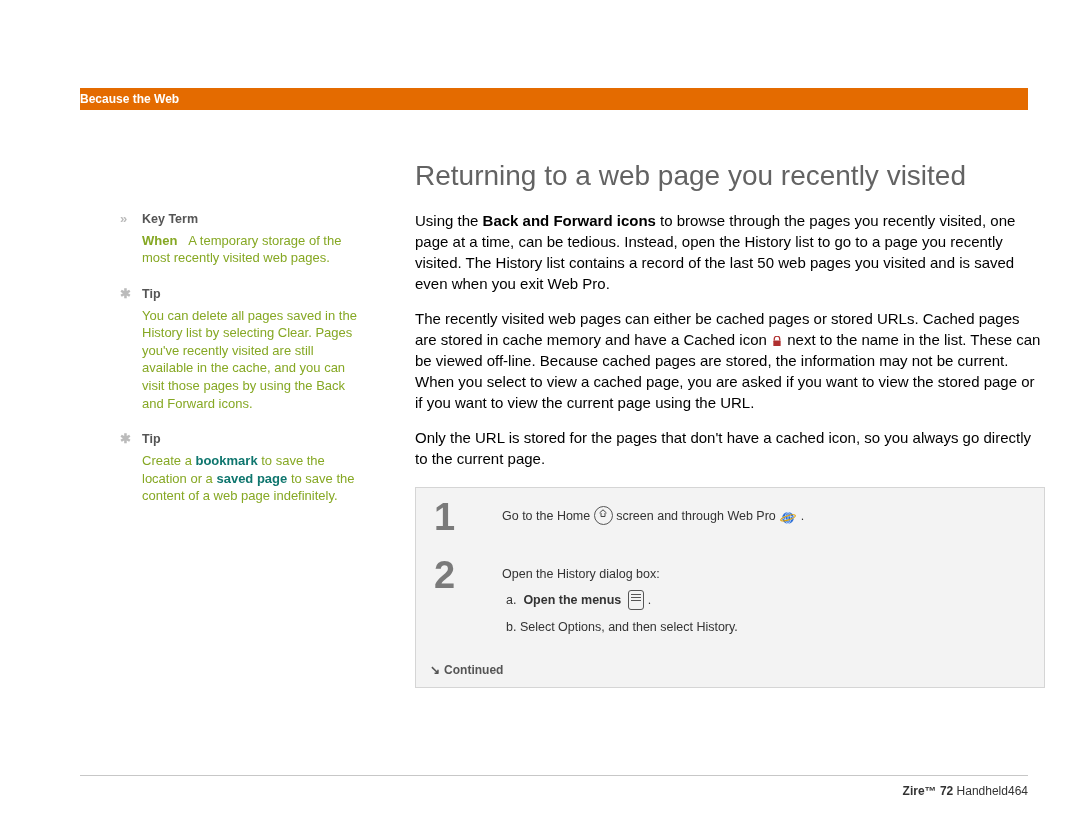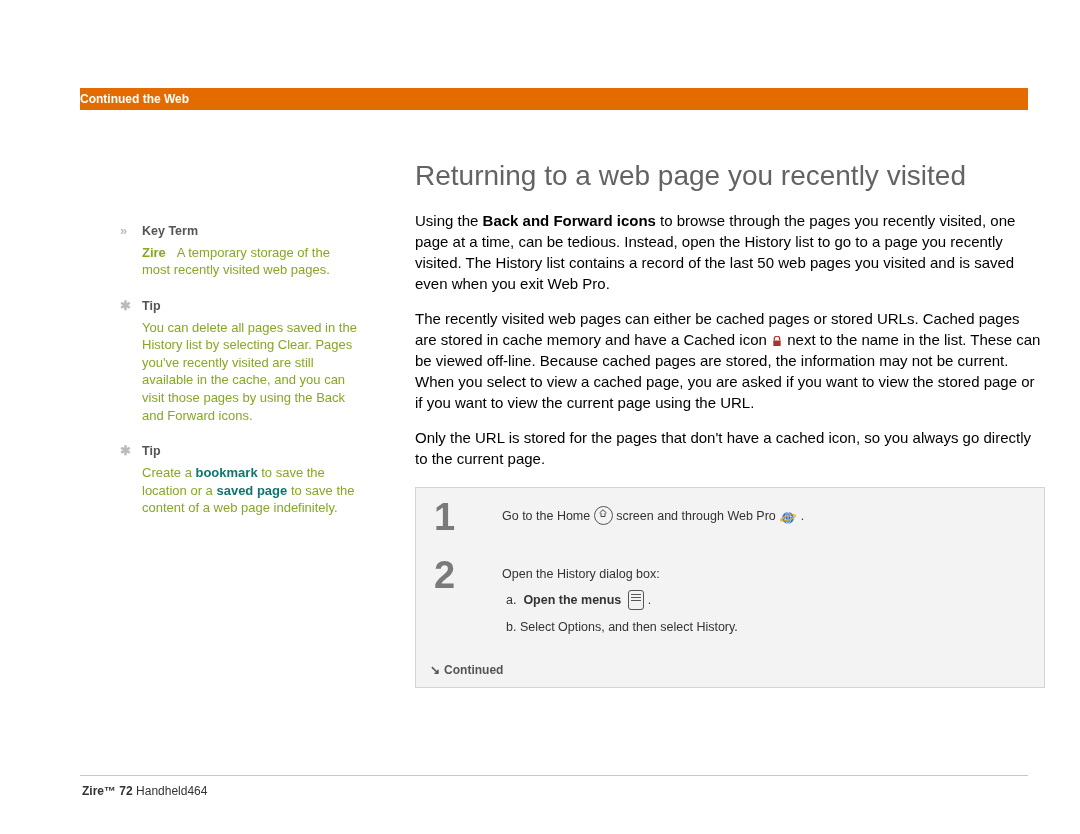--- a/index.html
+++ b/index.html
@@ -29,21 +29,21 @@
     padding-left: 12px;
     display: flex;
     align-items: center;
   }
   .header-title {
     display: flex;
     align-items: center;
   }
   .sidebar {
     position: absolute;
-    top: 222px;
+    top: 210px;
     left: 120px;
     width: 240px;
     font-size: 13px;
     line-height: 1.35;
   }
   .side-block {
     margin-bottom: 18px;
   }
   .side-head {
     color: #555;
@@ -162,39 +162,39 @@
     height:0;
     border-top:1.5px solid #c7c7c7;
   }
   .footer {
     position:absolute;
     left:82px; right:52px;
     bottom:36px;
     font-size:12px;
     color:#333;
     display:flex;
-    justify-content:flex-start;
+    justify-content:flex-end;
   }
   .footer .prod strong { font-weight:bold; }
 </style>
 </head>
 <body>
 
 <div class="header-bar">
-  <div class="header-title">Continued the Web</div>
+  <div class="header-title">Because the Web</div>
 </div>
 
 <div class="sidebar">
 
   <div class="side-block">
     <div class="side-head">
       <span class="side-icon">»</span><span>Key Term</span>
     </div>
     <div class="side-body">
-      <span class="kw">Zire</span>&nbsp;&nbsp;&nbsp;<span>A temporary storage of the most recently visited web pages.</span>
+      <span class="kw">When</span>&nbsp;&nbsp;&nbsp;<span>A temporary storage of the most recently visited web pages.</span>
     </div>
   </div>
 
   <div class="side-block">
     <div class="side-head">
       <span class="side-icon">✱</span><span>Tip</span>
     </div>
     <div class="side-body">You can delete all pages saved in the History list by selecting Clear. Pages you've recently visited are still available in the cache, and you can visit those pages by using the Back and Forward icons.</div>
   </div>
 

